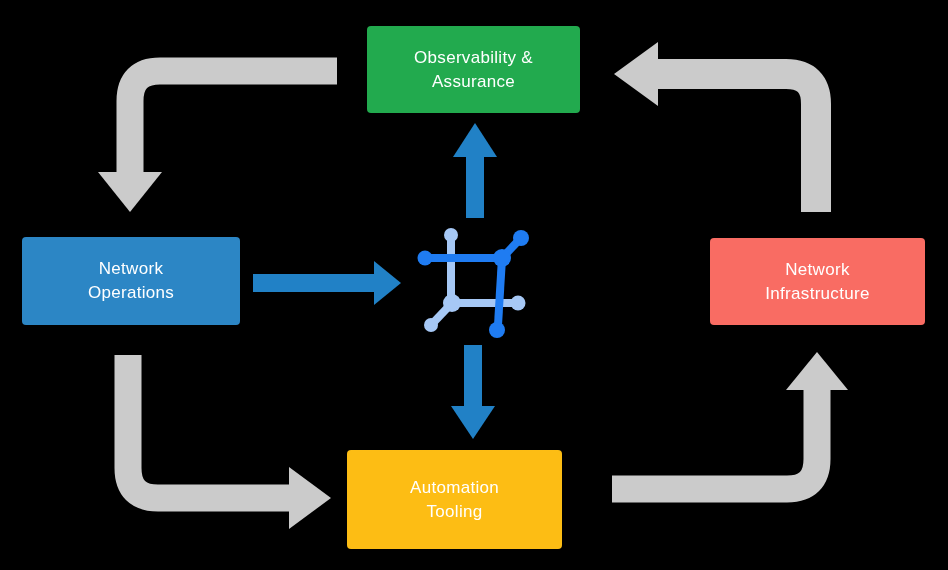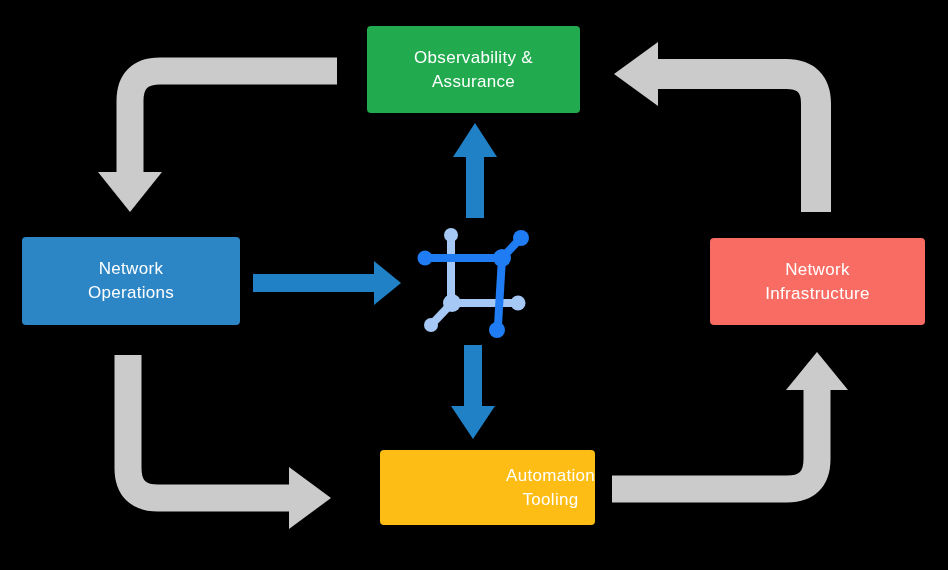--- a/index.html
+++ b/index.html
@@ -30,21 +30,21 @@
     color: var(--text, #fff);
     font-size: 17px;
     font-weight: normal;
     letter-spacing: 0.3px;
     line-height: 1.4;
   }
   .node .label { white-space: pre-line; }
   .node-observability { left: 367px; top: 26px;  width: 213px; height: 87px; background: var(--green,  #22AA4E); }
   .node-operations    { left: 22px;  top: 237px; width: 218px; height: 88px; background: var(--blue,   #2C86C5); }
   .node-infrastructure{ left: 710px; top: 238px; width: 215px; height: 87px; background: var(--red,    #F96C63); }
-  .node-automation    { left: 380px; top: 450px; width: 215px; height: 75px; background: var(--yellow, #FDBD14); justify-content: flex-end; }
+  .node-automation    { left: 347px; top: 450px; width: 215px; height: 99px; background: var(--yellow, #FDBD14); }
   .center-icon {
     position: absolute;
     left: 415px; top: 225px;
     width: 120px; height: 120px;
   }
 </style>
 </head>
 <body>
 
 <div class="canvas">

